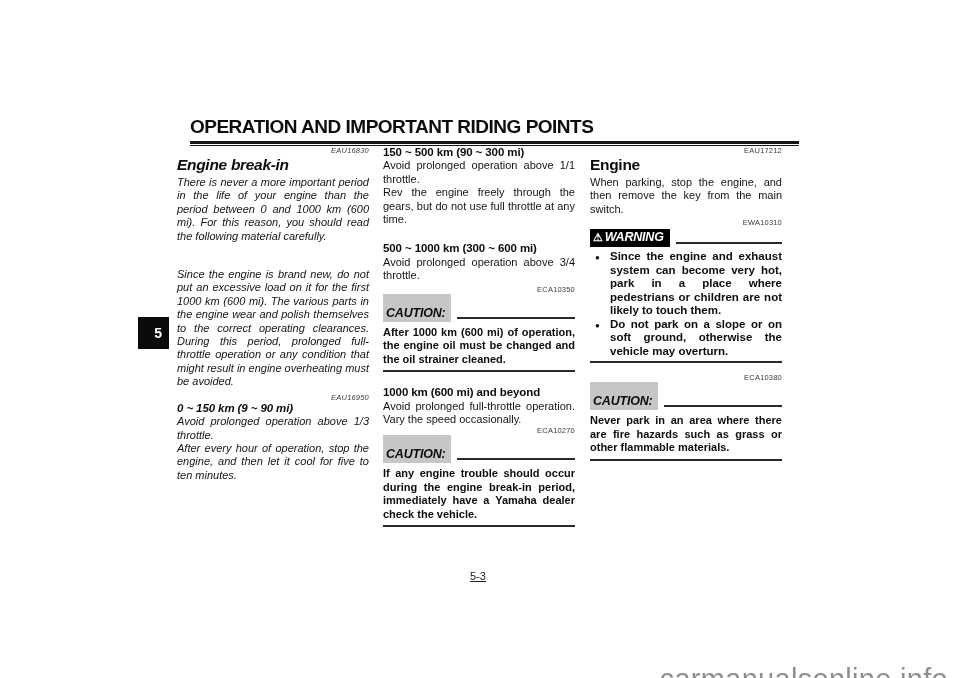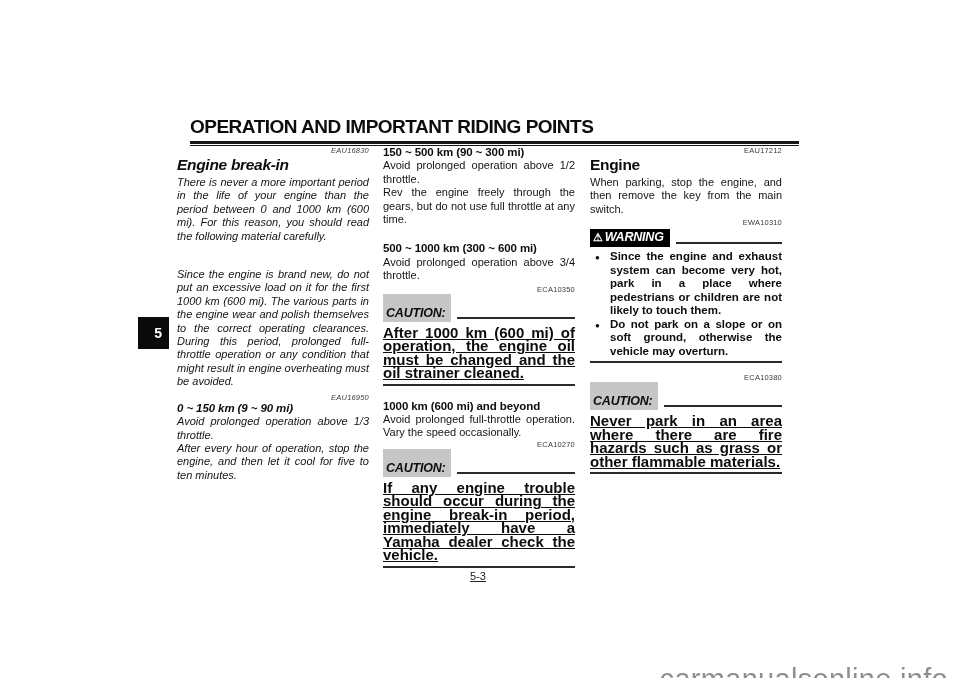--- a/index.html
+++ b/index.html
@@ -43,21 +43,21 @@
     display:inline-block; background:#c6c6c6; color:#0d0d0d;
     font-weight:bold; font-style:italic; font-size:12.5px; line-height:15px;
     padding:12px 5px 1px 3px; letter-spacing:-0.2px;
   }
   .warning-label {
     display:inline-flex; align-items:center; background:#000; color:#fff;
     font-weight:bold; font-style:italic; font-size:12.5px; line-height:15px;
     padding:1px 6px 2px 3px; letter-spacing:-0.2px;
   }
   .warning-label .tri { font-style:normal; font-size:11px; margin-right:2px; line-height:13px; }
-  .strong-text { font-weight:bold; font-size:15px; line-height:13.5px; text-align:justify; color:#0d0d0d;text-decoration:underline; }
+  .strong-text { font-weight:bold; font-size:11px; line-height:13.5px; text-align:justify; color:#0d0d0d; }
   .endrule { border-top:2px solid #2a2a2a; }
 
   
   .bullet-item { position:relative; padding-left:20px; font-weight:bold; font-size:11.5px; line-height:13.5px; text-align:justify; color:#0d0d0d; }
   .bullet-item .dot { position:absolute; left:5px; top:1px; font-size:8px; font-weight:normal; }
 
   
   .chapter-tab {
     position:absolute; left:138px; top:317px; width:31px; height:32px;
     background:#0a0a0a; color:#fff; font-size:14px; font-weight:bold;
@@ -87,21 +87,21 @@
   <div class="gap25"></div>
   <p class="body-p">Since the engine is brand new, do not put an excessive load on it for the first 1000 km (600 mi). The various parts in the engine wear and polish themselves to the correct operating clearances. During this period, prolonged full-throttle operation or any condition that might result in engine overheating must be avoided.</p>
   <div class="ref-code mt4">EAU16950</div>
   <div class="sub-heading">0 ~ 150 km (9 ~ 90 mi)</div>
   <p class="body-p">Avoid prolonged operation above 1/3 throttle.</p>
   <p class="body-p">After every hour of operation, stop the engine, and then let it cool for five to ten minutes.</p>
 </div>
 
 <div class="col col-middle">
   <div class="sub-heading">150 ~ 500 km (90 ~ 300 mi)</div>
-  <p class="body-p">Avoid prolonged operation above 1/2 throttle.</p>
+  <p class="body-p">Avoid prolonged operation above 1/1 throttle.</p>
   <p class="body-p">Rev the engine freely through the gears, but do not use full throttle at any time.</p>
   <div class="gap16"></div>
   <div class="sub-heading">500 ~ 1000 km (300 ~ 600 mi)</div>
   <p class="body-p">Avoid prolonged operation above 3/4 throttle.</p>
 
   <div class="ref-code mt2">ECA10350</div>
   <div>
     <div class="label-row">
       <span class="caution-label">CAUTION:</span>
       <span class="hrule"></span>

